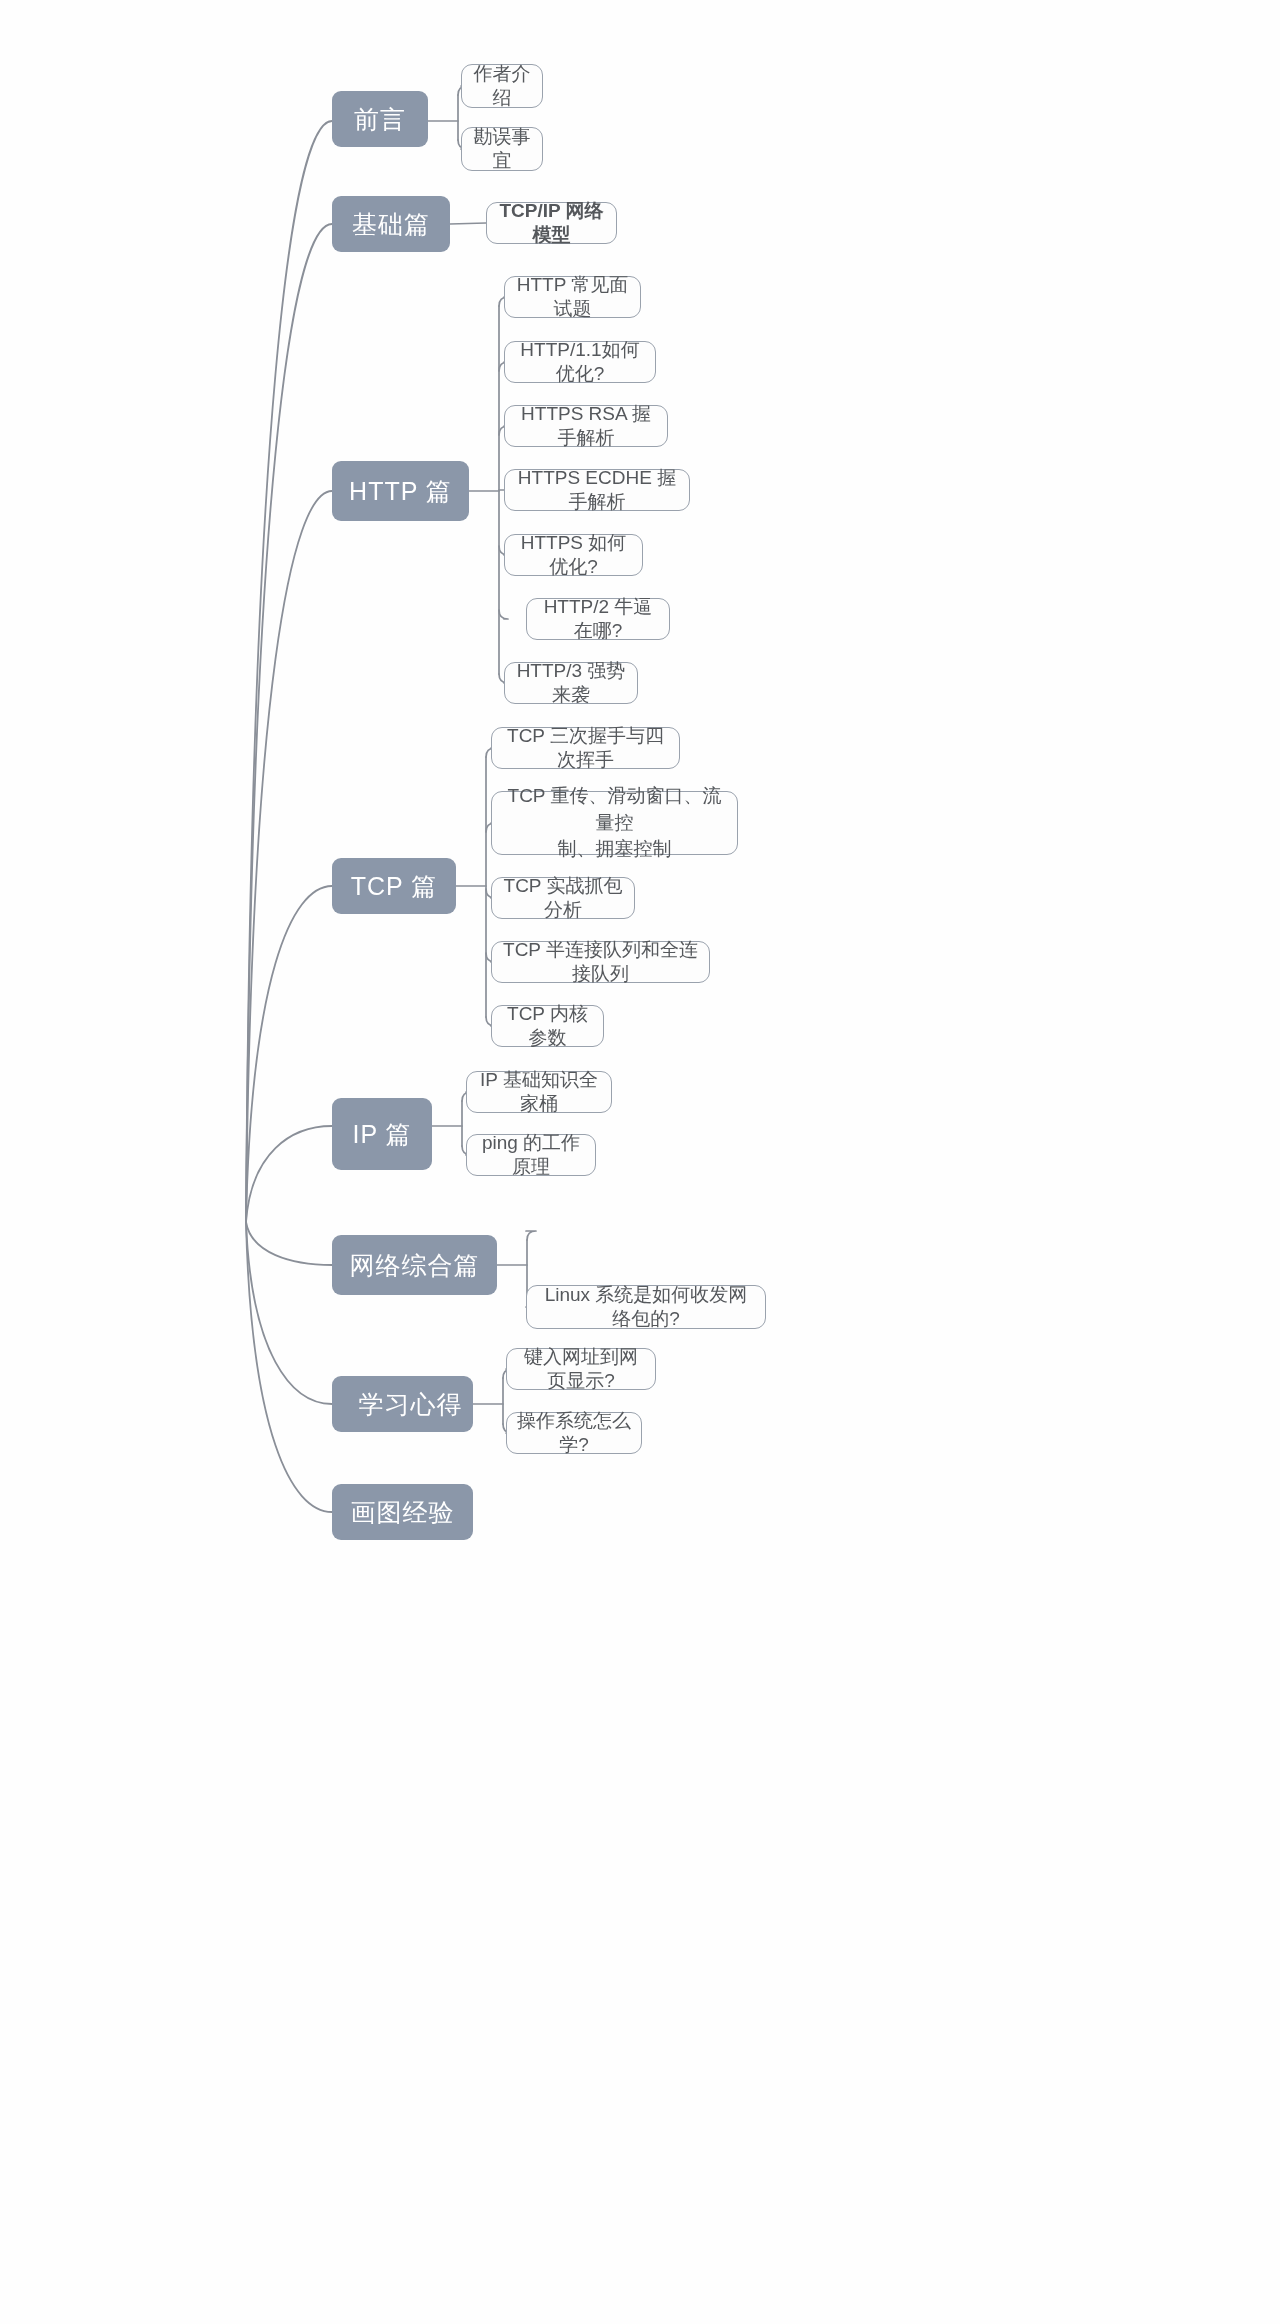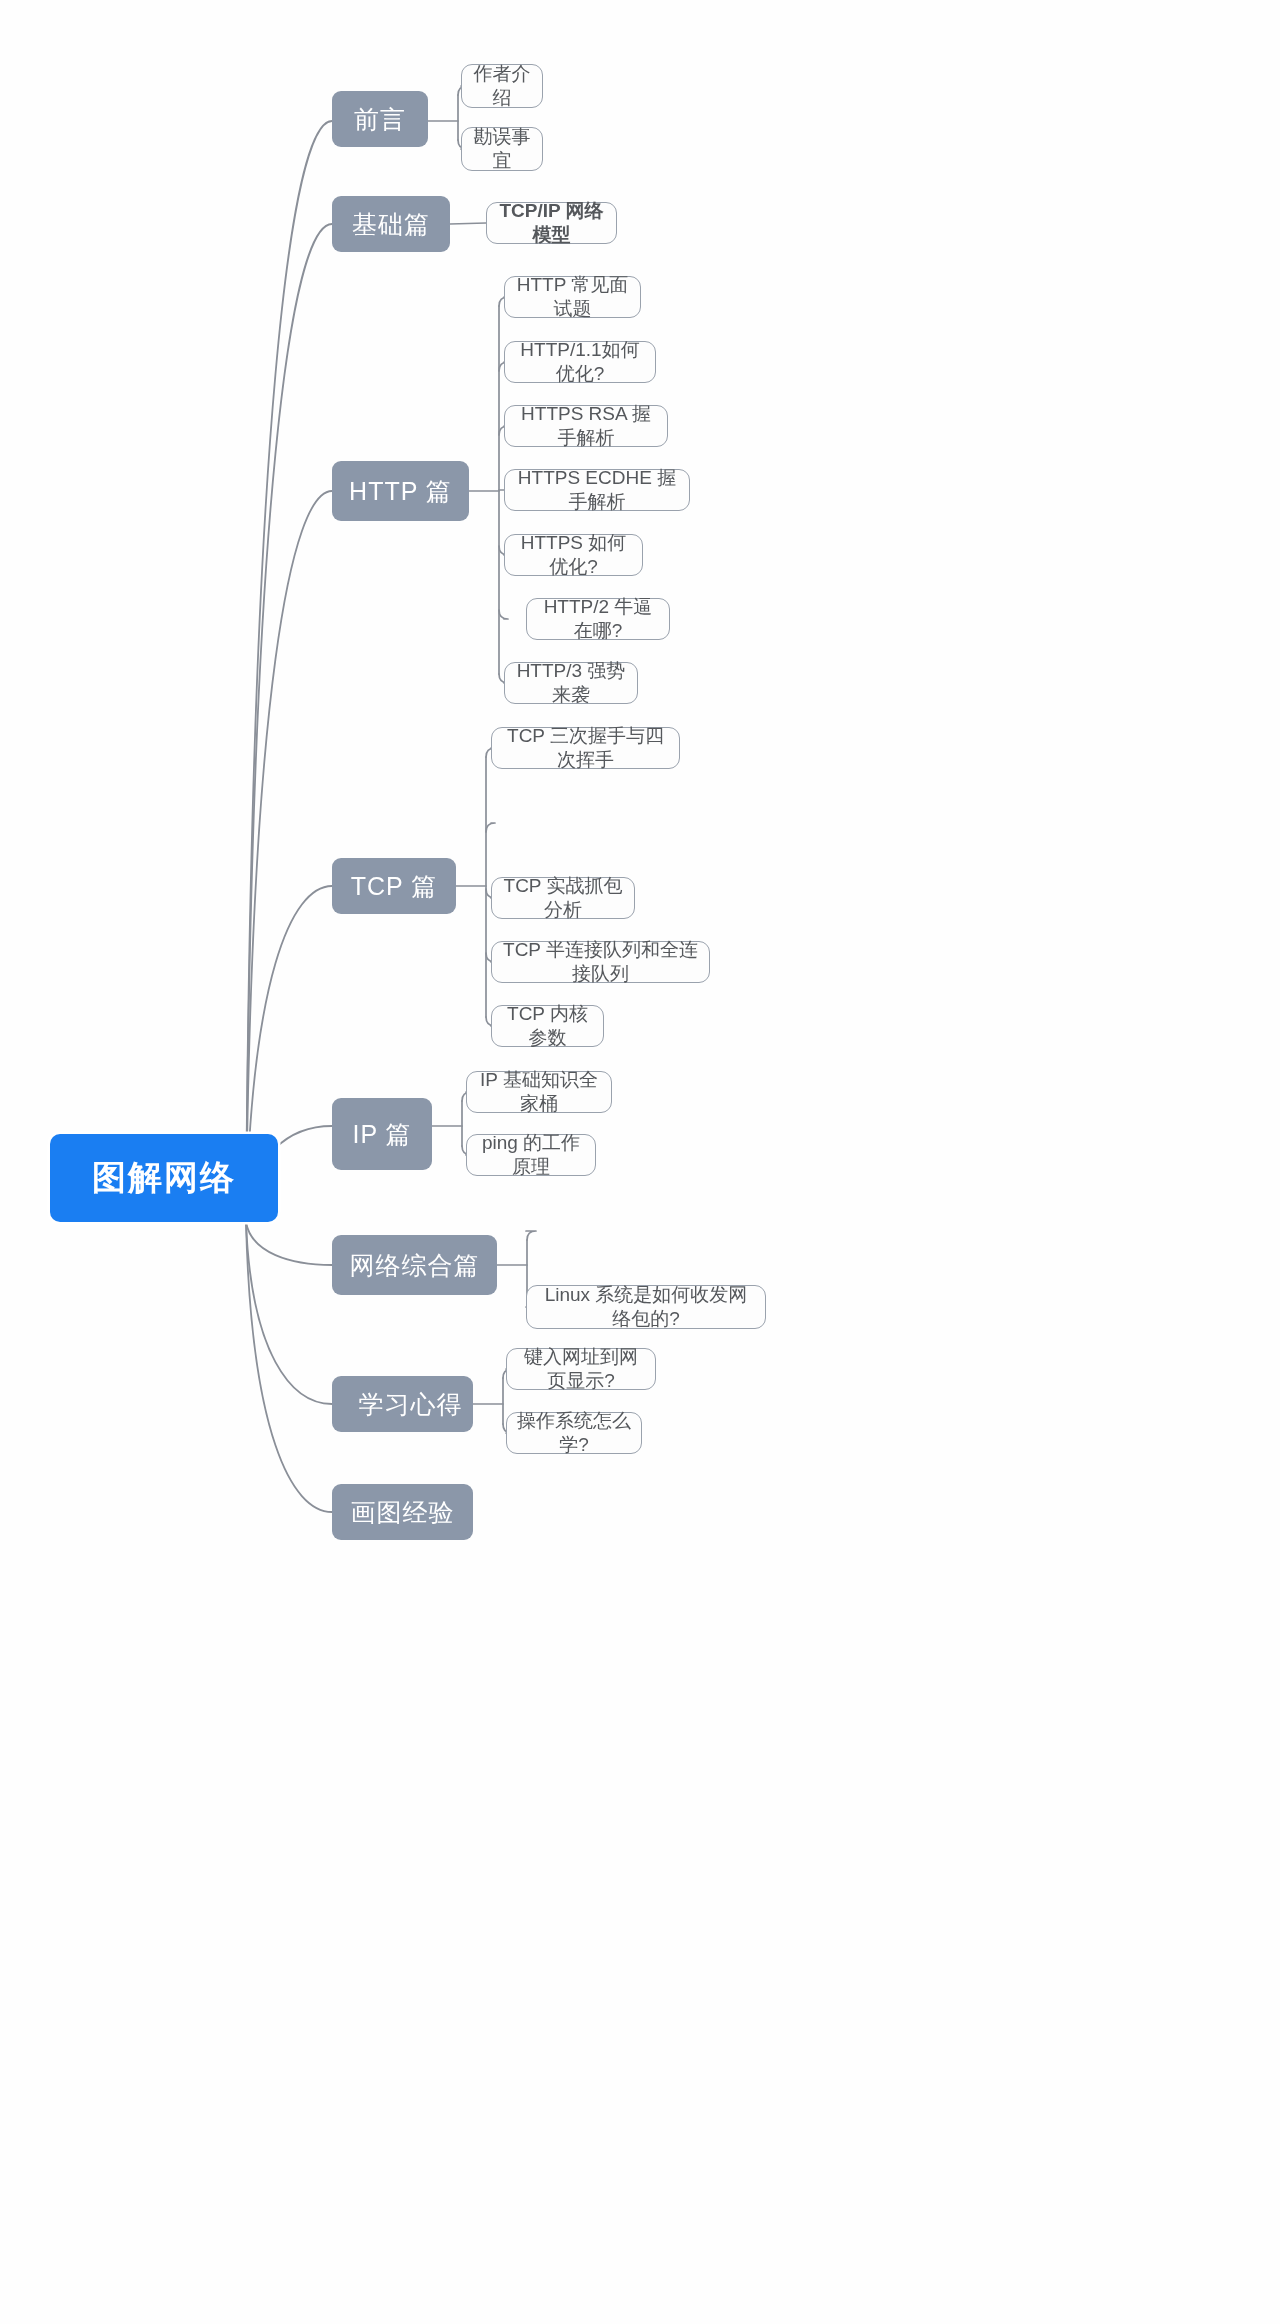--- a/index.html
+++ b/index.html
@@ -103,36 +103,37 @@
       <path d="M 527 1240 L 527 1298" fill="none" stroke="#8a8f98" stroke-width="1.7" stroke-linecap="round" stroke-linejoin="round"></path>
       <path d="M 527 1240 Q 527 1231 536 1231 L 526 1231" fill="none" stroke="#8a8f98" stroke-width="1.7" stroke-linecap="round" stroke-linejoin="round"></path>
       <path d="M 527 1298 Q 527 1307 536 1307 L 526 1307" fill="none" stroke="#8a8f98" stroke-width="1.7" stroke-linecap="round" stroke-linejoin="round"></path>
       <path d="M 246 1222 C 251.16 1353.04, 290.72 1404, 332 1404" fill="none" stroke="#8a8f98" stroke-width="1.8" stroke-linecap="round" stroke-linejoin="round"></path>
       <path d="M 473 1404 L 503 1404" fill="none" stroke="#8a8f98" stroke-width="1.7" stroke-linecap="round" stroke-linejoin="round"></path>
       <path d="M 503 1378 L 503 1424" fill="none" stroke="#8a8f98" stroke-width="1.7" stroke-linecap="round" stroke-linejoin="round"></path>
       <path d="M 503 1378 Q 503 1369 512 1369 L 506 1369" fill="none" stroke="#8a8f98" stroke-width="1.7" stroke-linecap="round" stroke-linejoin="round"></path>
       <path d="M 503 1424 Q 503 1433 512 1433 L 506 1433" fill="none" stroke="#8a8f98" stroke-width="1.7" stroke-linecap="round" stroke-linejoin="round"></path>
       <path d="M 246 1222 C 251.16 1430.8, 290.72 1512, 332 1512" fill="none" stroke="#8a8f98" stroke-width="1.8" stroke-linecap="round" stroke-linejoin="round"></path>
     </svg>
-<div class="node root" style="left: 50px; top: 1134px; width: 228px; height: 88px;">图解网络</div>
     <div class="node branch" style="left: 332px; top: 91px; width: 96px; height: 56px;">前言</div>
     <div class="node leaf" style="left: 461px; top: 64px; width: 82px; height: 44px;">作者介绍</div>
     <div class="node leaf" style="left: 461px; top: 127px; width: 82px; height: 44px;">勘误事宜</div>
     <div class="node branch" style="left: 332px; top: 196px; width: 118px; height: 56px;">基础篇</div>
     <div class="node leaf" style="left: 486px; top: 202px; width: 131px; height: 42px; font-weight: bold;">TCP/IP 网络模型</div>
     <div class="node branch" style="left: 332px; top: 461px; width: 137px; height: 60px;">HTTP 篇</div>
     <div class="node leaf" style="left: 504px; top: 276px; width: 137px; height: 42px;">HTTP 常见面试题</div>
     <div class="node leaf" style="left: 504px; top: 341px; width: 152px; height: 42px;">HTTP/1.1如何优化?</div>
     <div class="node leaf" style="left: 504px; top: 405px; width: 164px; height: 42px;">HTTPS RSA 握手解析</div>
     <div class="node leaf" style="left: 504px; top: 469px; width: 186px; height: 42px;">HTTPS ECDHE 握手解析</div>
     <div class="node leaf" style="left: 504px; top: 534px; width: 139px; height: 42px;">HTTPS 如何优化?</div>
     <div class="node leaf" style="left: 504px; top: 598px; width: 144px; height: 42px; margin-left: 22px;">HTTP/2 牛逼在哪?</div>
     <div class="node leaf" style="left: 504px; top: 662px; width: 134px; height: 42px;">HTTP/3 强势来袭</div>
     <div class="node branch" style="left: 332px; top: 858px; width: 124px; height: 56px;">TCP 篇</div>
     <div class="node leaf" style="left: 491px; top: 727px; width: 189px; height: 42px;">TCP 三次握手与四次挥手</div>
+    <div class="node leaf two-line" style="left: 491px; top: 791px; width: 247px; height: 64px;">TCP 重传、滑动窗口、流量控
+制、拥塞控制</div>
     <div class="node leaf" style="left: 491px; top: 877px; width: 144px; height: 42px;">TCP 实战抓包分析</div>
     <div class="node leaf" style="left: 491px; top: 941px; width: 219px; height: 42px;">TCP 半连接队列和全连接队列</div>
     <div class="node leaf" style="left: 491px; top: 1005px; width: 113px; height: 42px;">TCP 内核参数</div>
     <div class="node branch" style="left: 332px; top: 1098px; width: 100px; height: 72px; text-align: center;">IP 篇</div>
     <div class="node leaf" style="left: 466px; top: 1071px; width: 146px; height: 42px;">IP 基础知识全家桶</div>
     <div class="node leaf" style="left: 466px; top: 1134px; width: 130px; height: 42px;">ping 的工作原理</div>
     <div class="node branch" style="left: 332px; top: 1235px; width: 165px; height: 60px;">网络综合篇</div>
     <div class="node leaf" style="left: 526px; top: 1285px; width: 240px; height: 44px;">Linux 系统是如何收发网络包的?</div>
     <div class="node branch" style="left: 332px; top: 1376px; width: 141px; height: 56px; padding-left: 16px;">学习心得</div>
     <div class="node leaf" style="left: 506px; top: 1348px; width: 150px; height: 42px;">键入网址到网页显示?</div>

